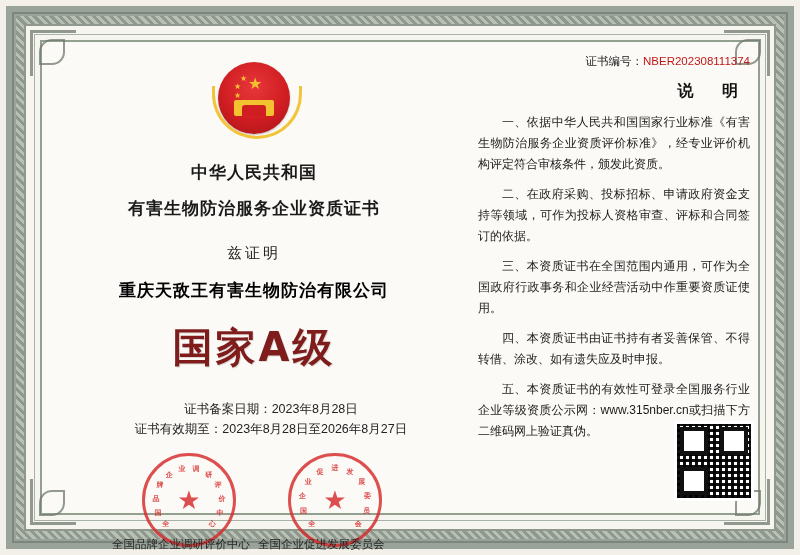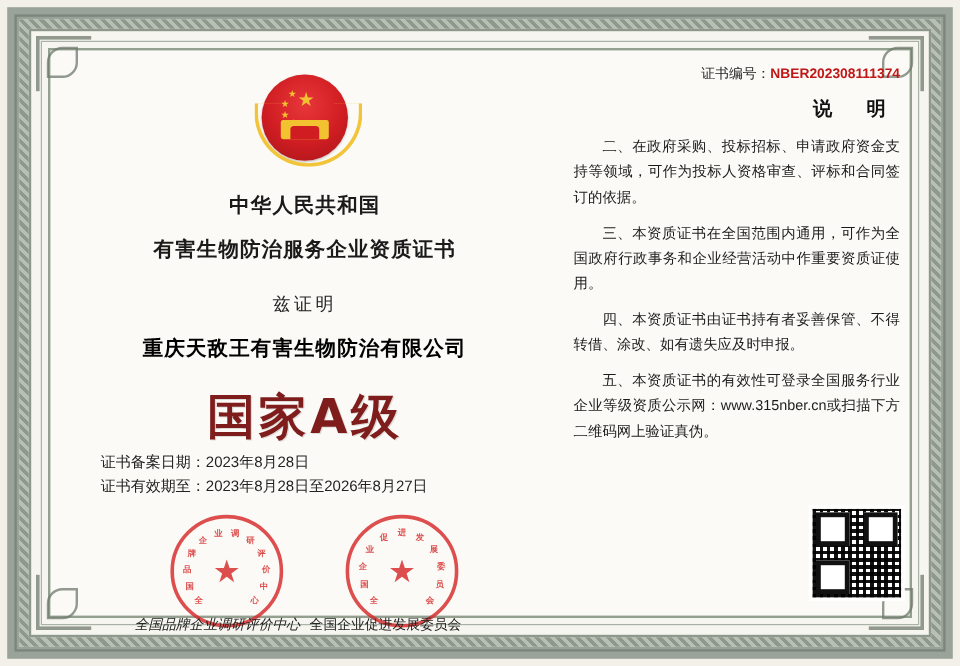--- a/index.html
+++ b/index.html
@@ -179,24 +179,25 @@
   .grade {
     font-family: "DejaVu Sans", sans-serif;
     font-size: 40px;
     font-weight: bold;
     color: #7f1d1d;
     letter-spacing: 3px;
     margin-top: 18px;
     text-shadow: 1px 1px 0 rgba(0,0,0,.12);
   }
   .dates {
+    margin-top: 24px;
     font-size: 12.5px;
     color: #222;
     line-height: 20px;
-    text-align: left;
+    text-align: center;
     padding-left: 34px;
   }
   .dates .row { white-space: nowrap; }
   .dates .lbl { letter-spacing: 0px; }
 
   .seals {
     position: relative;
     margin-top: 14px;
     height: 90px;
   }
@@ -234,38 +235,38 @@
   .seal1 { left: 92px; top: 0; }
   .seal2 { left: 238px; top: 0; }
 
   .seal-caption {
     position: absolute;
     top: 84px;
     font-size: 11.5px;
     color: #222;
     white-space: nowrap;
   }
-  .cap1 { left: 62px; font-style: italic; }
+  .cap1 { left: 62px; }
   .cap2 { left: 208px; }
 
   
   .right-col {
     flex: 1;
     position: relative;
     padding: 10px 6px 0 14px;
     box-sizing: border-box;
   }
   .cert-no {
     font-size: 11.5px;
     color: #222;
     text-align: right;
     margin-bottom: 12px;
     white-space: nowrap;
   }
-  .cert-no .code { color: #c01818; font-weight: bold; }
+  .cert-no .code { color: #c01818; font-weight: normal; }
   .notes-title {
     text-align: right;
     font-size: 16px;
     font-weight: bold;
     color: #111;
     letter-spacing: 12px;
     margin-bottom: 10px;
   }
   .note {
     font-size: 12px;
@@ -395,20 +396,21 @@
 
     </div>
 
     <div class="right-col">
       <div class="cert-no">
         <span>证书编号：</span><span class="code">NBER202308111374</span>
       </div>
 
       <div class="notes-title">说  明</div>
 
+      <div class="note">一、依据中华人民共和国国家行业标准《有害生物防治服务企业资质评价标准》，经专业评价机构评定符合审核条件，颁发此资质。</div>
       <div class="note">二、在政府采购、投标招标、申请政府资金支持等领域，可作为投标人资格审查、评标和合同签订的依据。</div>
       <div class="note">三、本资质证书在全国范围内通用，可作为全国政府行政事务和企业经营活动中作重要资质证使用。</div>
       <div class="note">四、本资质证书由证书持有者妥善保管、不得转借、涂改、如有遗失应及时申报。</div>
       <div class="note">五、本资质证书的有效性可登录全国服务行业企业等级资质公示网：www.315nber.cn或扫描下方二维码网上验证真伪。</div>
 
       <div class="qr">
         <div class="qr-b"></div>
       </div>
     </div>
 

